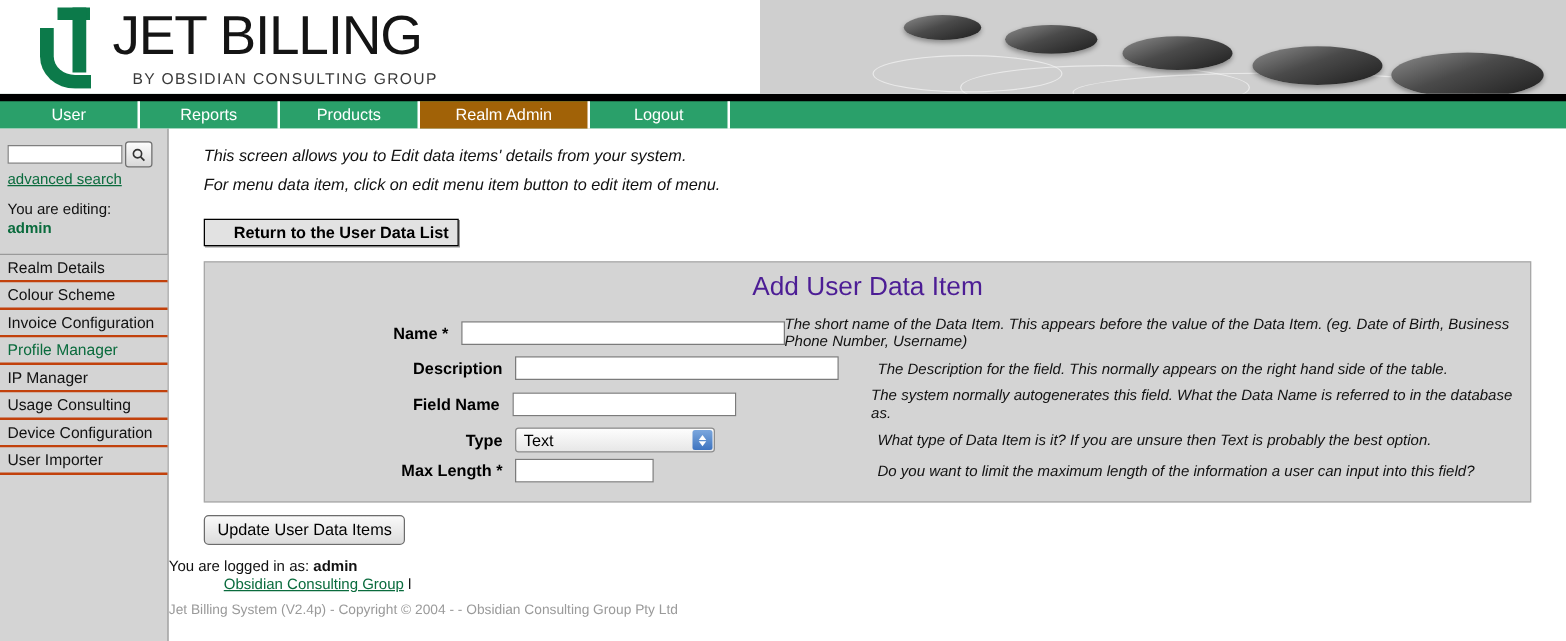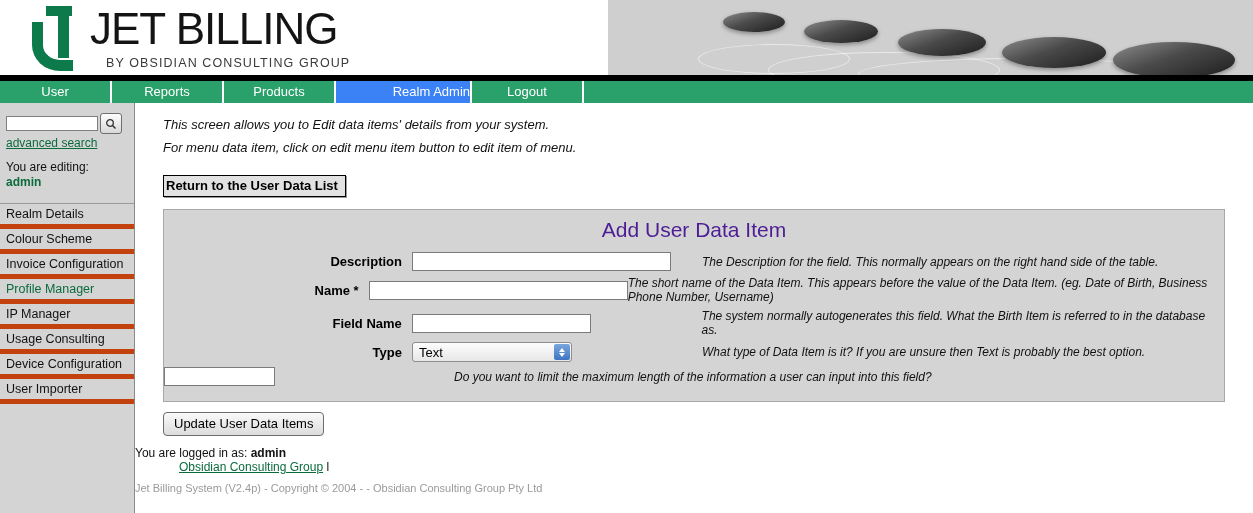--- a/index.html
+++ b/index.html
@@ -126,22 +126,21 @@
     text-align: center;
     line-height: 22px;
     font-size: 13px;
     color: #ffffff;
     border-right: 2px solid #ffffff;
     cursor: pointer;
     user-select: none;
   }
   .nav-item.w-wide { width: 134px; }
   .nav-item.active {
-    background: #3b82f6;
-    text-align: right;
+    background: #a16207;
   }
 
   
   .page {
     display: flex;
     height: 416px;
     background: #fff;
   }
 
   
@@ -200,21 +199,21 @@
   .side-menu {
     margin-top: 14px;
     border-top: 1px solid #9a9a9a;
   }
   .side-item {
     height: 20px;
     line-height: 20px;
     padding-left: 6px;
     font-size: 12.5px;
     color: #111;
-    border-bottom: 5px solid #c2410c;
+    border-bottom: 2px solid #c2410c;
     background: #d4d4d4;
     cursor: pointer;
     white-space: nowrap;
   }
   .side-item.selected {
     color: #0a6b3d;
   }
 
   
   .content {
@@ -231,21 +230,21 @@
   }
   .intro + .intro { margin-top: 8px; }
 
   .return-btn {
     margin: 20px 0 0 28px;
     display: inline-block;
     border: 1px solid #000;
     background: #e2e2e2;
     font-size: 13px;
     font-weight: bold;
-    padding: 2px 7px 3px 2px;
+    padding: 2px 7px 3px 23px;
     cursor: pointer;
     box-shadow: 1px 1px 0 #9a9a9a;
   }
 
   .panel {
     margin: 12px 0 0 28px;
     width: 1062px;
     background: #d4d4d4;
     border: 1px solid #a8a8a8;
     box-sizing: border-box;
@@ -422,58 +421,59 @@
   <div class="content">
     <div class="intro">This screen allows you to Edit data items' details from your system.</div>
     <div class="intro">For menu data item, click on edit menu item button to edit item of menu.</div>
 
     <div class="return-btn">Return to the User Data List</div>
 
     <div class="panel">
       <div class="panel-title">Add User Data Item</div>
 
       <div class="form-row">
+        <div class="form-label">Name *</div>
+        <div class="form-field">
+          <input class="txt w-long" type="text" value="" placeholder="" style="">
+        </div>
+        <div class="hint">The short name of the Data Item. This appears before the value of the Data Item. (eg. Date of Birth, Business Phone Number, Username)</div>
+      </div>
+
+      <div class="form-row">
         <div class="form-label">Description</div>
         <div class="form-field">
           <input class="txt w-long" type="text" value="" placeholder="" style="">
         </div>
         <div class="hint">The Description for the field. This normally appears on the right hand side of the table.</div>
       </div>
 
       <div class="form-row">
-        <div class="form-label">Name *</div>
-        <div class="form-field">
-          <input class="txt w-long" type="text" value="" placeholder="" style="">
-        </div>
-        <div class="hint">The short name of the Data Item. This appears before the value of the Data Item. (eg. Date of Birth, Business Phone Number, Username)</div>
-      </div>
-
-      <div class="form-row">
         <div class="form-label">Field Name</div>
         <div class="form-field">
           <input class="txt w-med" type="text" value="" placeholder="" style="">
         </div>
-        <div class="hint">The system normally autogenerates this field. What the Birth Item is referred to in the database as.</div>
+        <div class="hint">The system normally autogenerates this field. What the Data Name is referred to in the database as.</div>
       </div>
 
       <div class="form-row">
         <div class="form-label">Type</div>
         <div class="form-field">
           <div class="select-wrap">
             <span class="sel-text">Text</span>
             <span class="sel-btn">
               <span class="ar up"></span>
                 <span class="ar dn"></span>
             </span>
           </div>
         </div>
         <div class="hint">What type of Data Item is it? If you are unsure then Text is probably the best option.</div>
       </div>
 
       <div class="form-row">
+        <div class="form-label">Max Length *</div>
         <div class="form-field">
           <input class="txt w-short" type="text" value="" placeholder="" style="">
         </div>
         <div class="hint">Do you want to limit the maximum length of the information a user can input into this field?</div>
       </div>
     </div>
 
     <div class="update-btn">Update User Data Items</div>
 
     <div class="footer">

